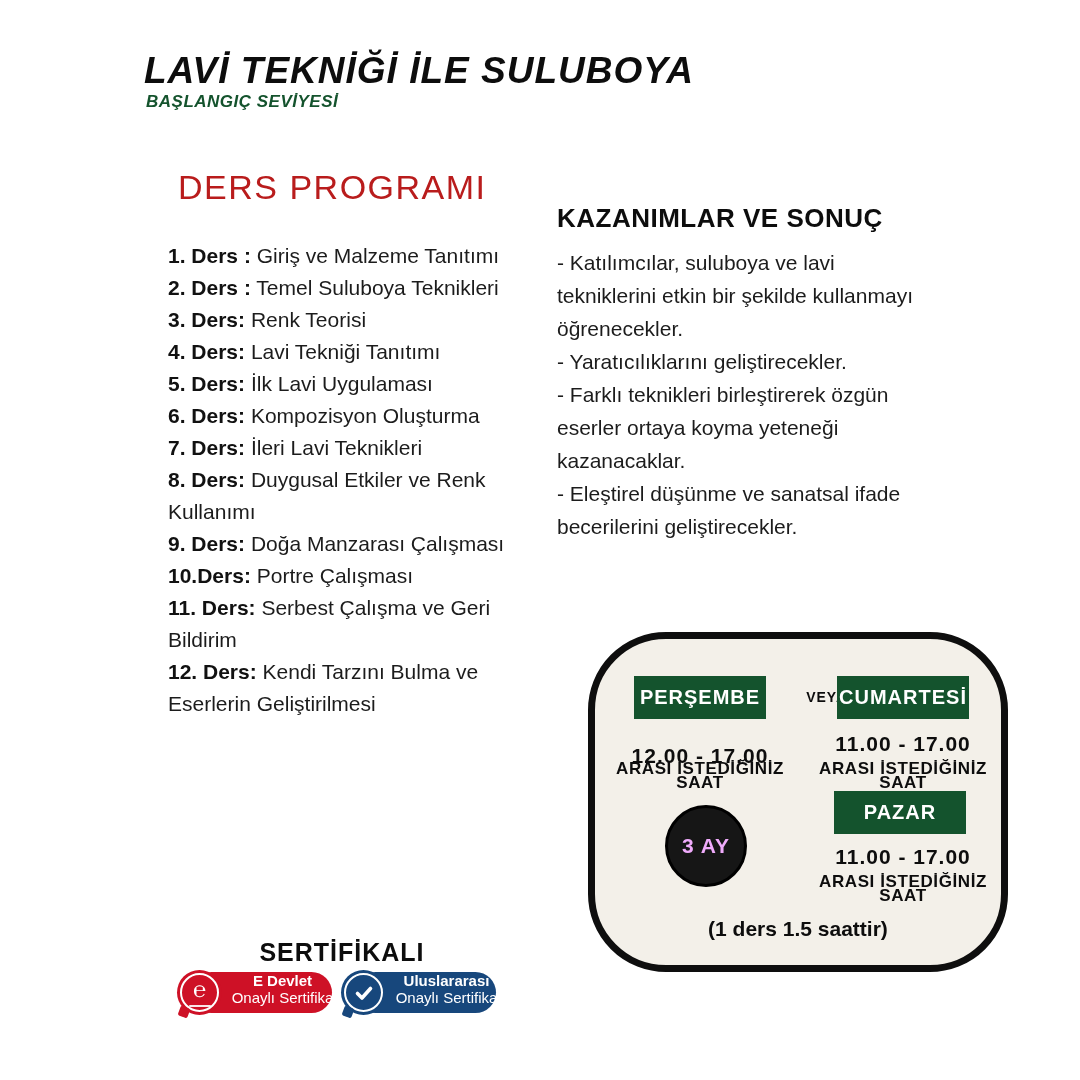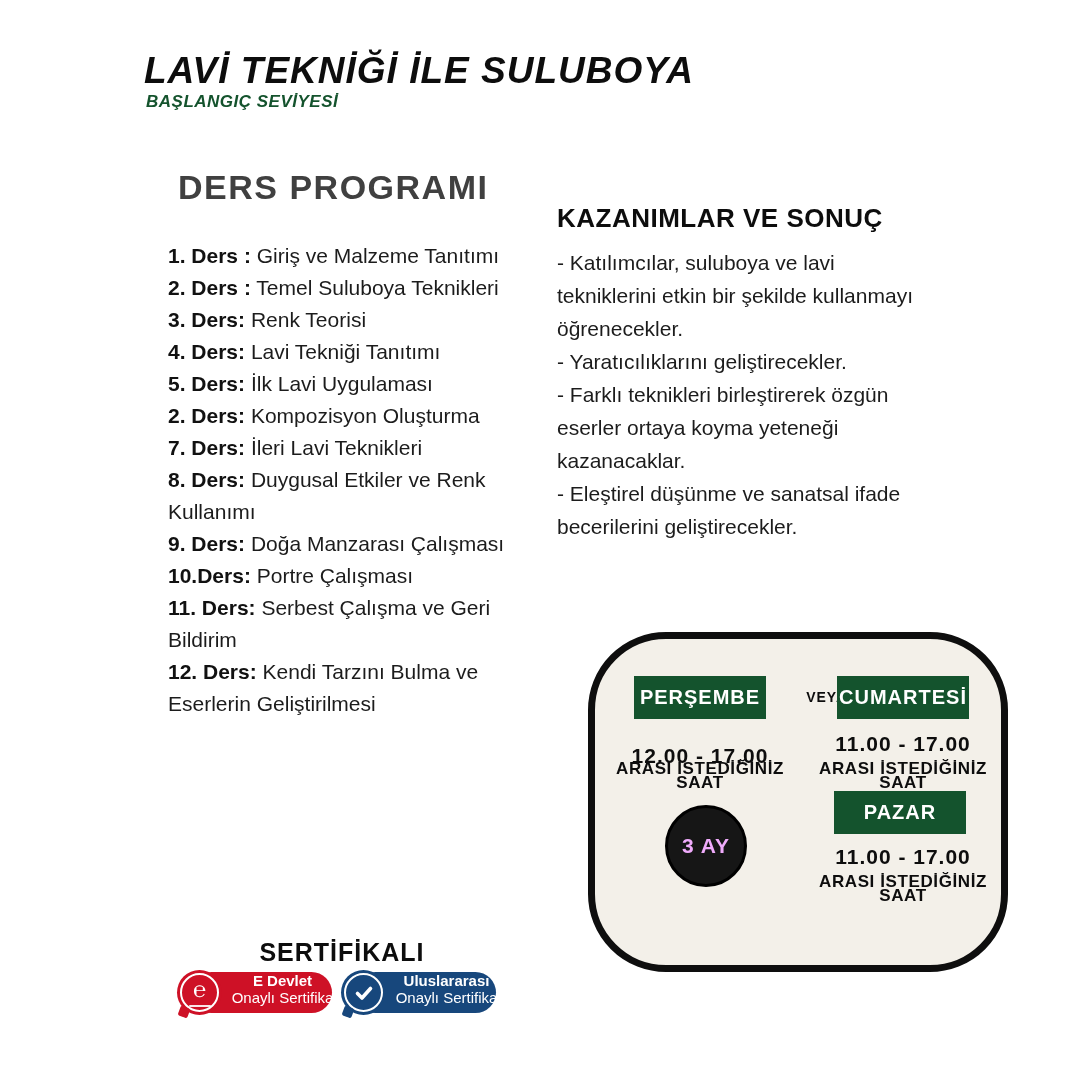--- a/index.html
+++ b/index.html
@@ -13,21 +13,21 @@
     font-size:37px;font-weight:900;font-style:italic;letter-spacing:1px;color:#0d0d0d;
     white-space:nowrap;
   }
   .subtitle{
     position:absolute;left:146px;top:92px;
     font-size:17px;font-weight:700;font-style:italic;letter-spacing:.5px;color:#14532d;
   }
   
   .program-heading{
     position:absolute;left:178px;top:168px;
-    font-size:34px;font-weight:700;letter-spacing:1.5px;color:#404040;white-space:nowrap;
+    font-size:34px;font-weight:400;letter-spacing:1.5px;color:#b91c1c;white-space:nowrap;
   }
   .lessons{
     position:absolute;left:168px;top:240px;width:344px;
     font-size:21px;line-height:32px;color:#1c1c1c;
   }
   .lessons p{margin:0;}
   .lessons b{font-weight:700;color:#111;}
   
   .outcomes-heading{
     position:absolute;left:557px;top:203px;
@@ -130,21 +130,21 @@
   <div class="title">LAVİ TEKNİĞİ İLE SULUBOYA</div>
   <div class="subtitle">BAŞLANGIÇ SEVİYESİ</div>
 
   <div class="program-heading">DERS PROGRAMI</div>
   <div class="lessons">
     <p><b>1. Ders :</b> <span>Giriş ve Malzeme Tanıtımı</span></p>
     <p><b>2. Ders :</b> <span>Temel Suluboya Teknikleri</span></p>
     <p><b>3. Ders:</b> <span>Renk Teorisi</span></p>
     <p><b>4. Ders:</b> <span>Lavi Tekniği Tanıtımı</span></p>
     <p><b>5. Ders:</b> <span>İlk Lavi Uygulaması</span></p>
-    <p><b>2. Ders:</b> <span>Kompozisyon Oluşturma</span></p>
+    <p><b>6. Ders:</b> <span>Kompozisyon Oluşturma</span></p>
     <p><b>7. Ders:</b> <span>İleri Lavi Teknikleri</span></p>
     <p><b>8. Ders:</b> <span>Duygusal Etkiler ve Renk Kullanımı</span></p>
     <p><b>9. Ders:</b> <span>Doğa Manzarası Çalışması</span></p>
     <p><b>10.Ders:</b> <span>Portre Çalışması</span></p>
     <p><b>11. Ders:</b> <span>Serbest Çalışma ve Geri Bildirim</span></p>
     <p><b>12. Ders:</b> <span>Kendi Tarzını Bulma ve Eserlerin Geliştirilmesi</span></p>
   </div>
 
   <div class="outcomes-heading">KAZANIMLAR VE SONUÇ</div>
   <div class="outcomes">
@@ -172,20 +172,21 @@
     </div>
 
     <div class="day-chip chip-sun">PAZAR</div>
     <div class="hours hours-sun">11.00 - 17.00</div>
     <div class="hint hint-sun">
       <span>ARASI İSTEDİĞİNİZ</span><br>
       <span>SAAT</span>
     </div>
 
     <div class="duration-circle">3 AY</div>
+    <div class="schedule-note">(1 ders 1.5 saattir)</div>
   </div>
 
   <div class="cert-heading">SERTİFİKALI</div>
 
   <div class="badge badge-red">
     <div class="pill">
       <div class="pill-text">
         <span class="pill-line1">E Devlet</span>
         <span class="pill-line2">Onaylı Sertifika</span>
       </div>

